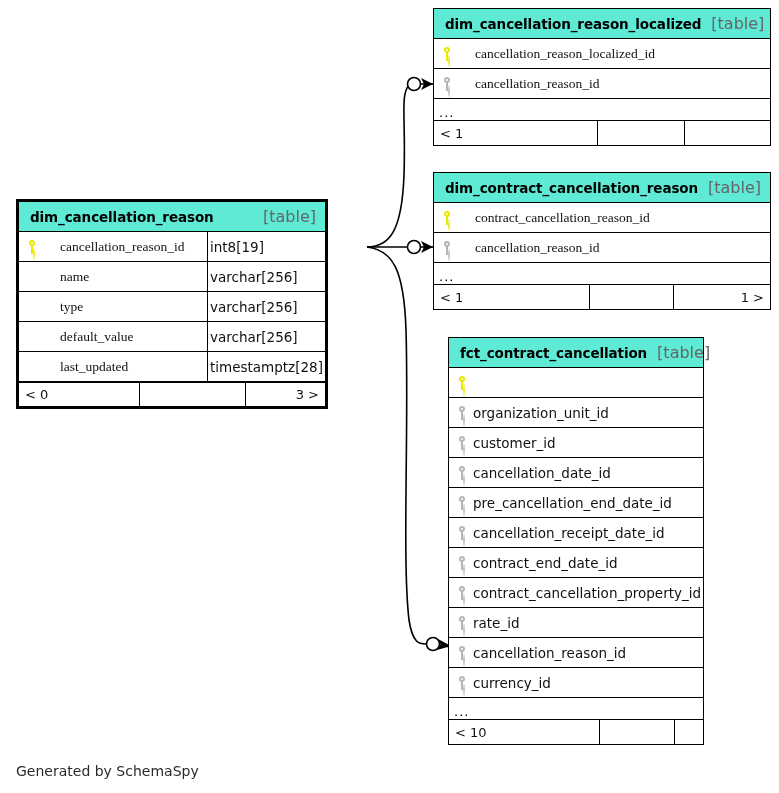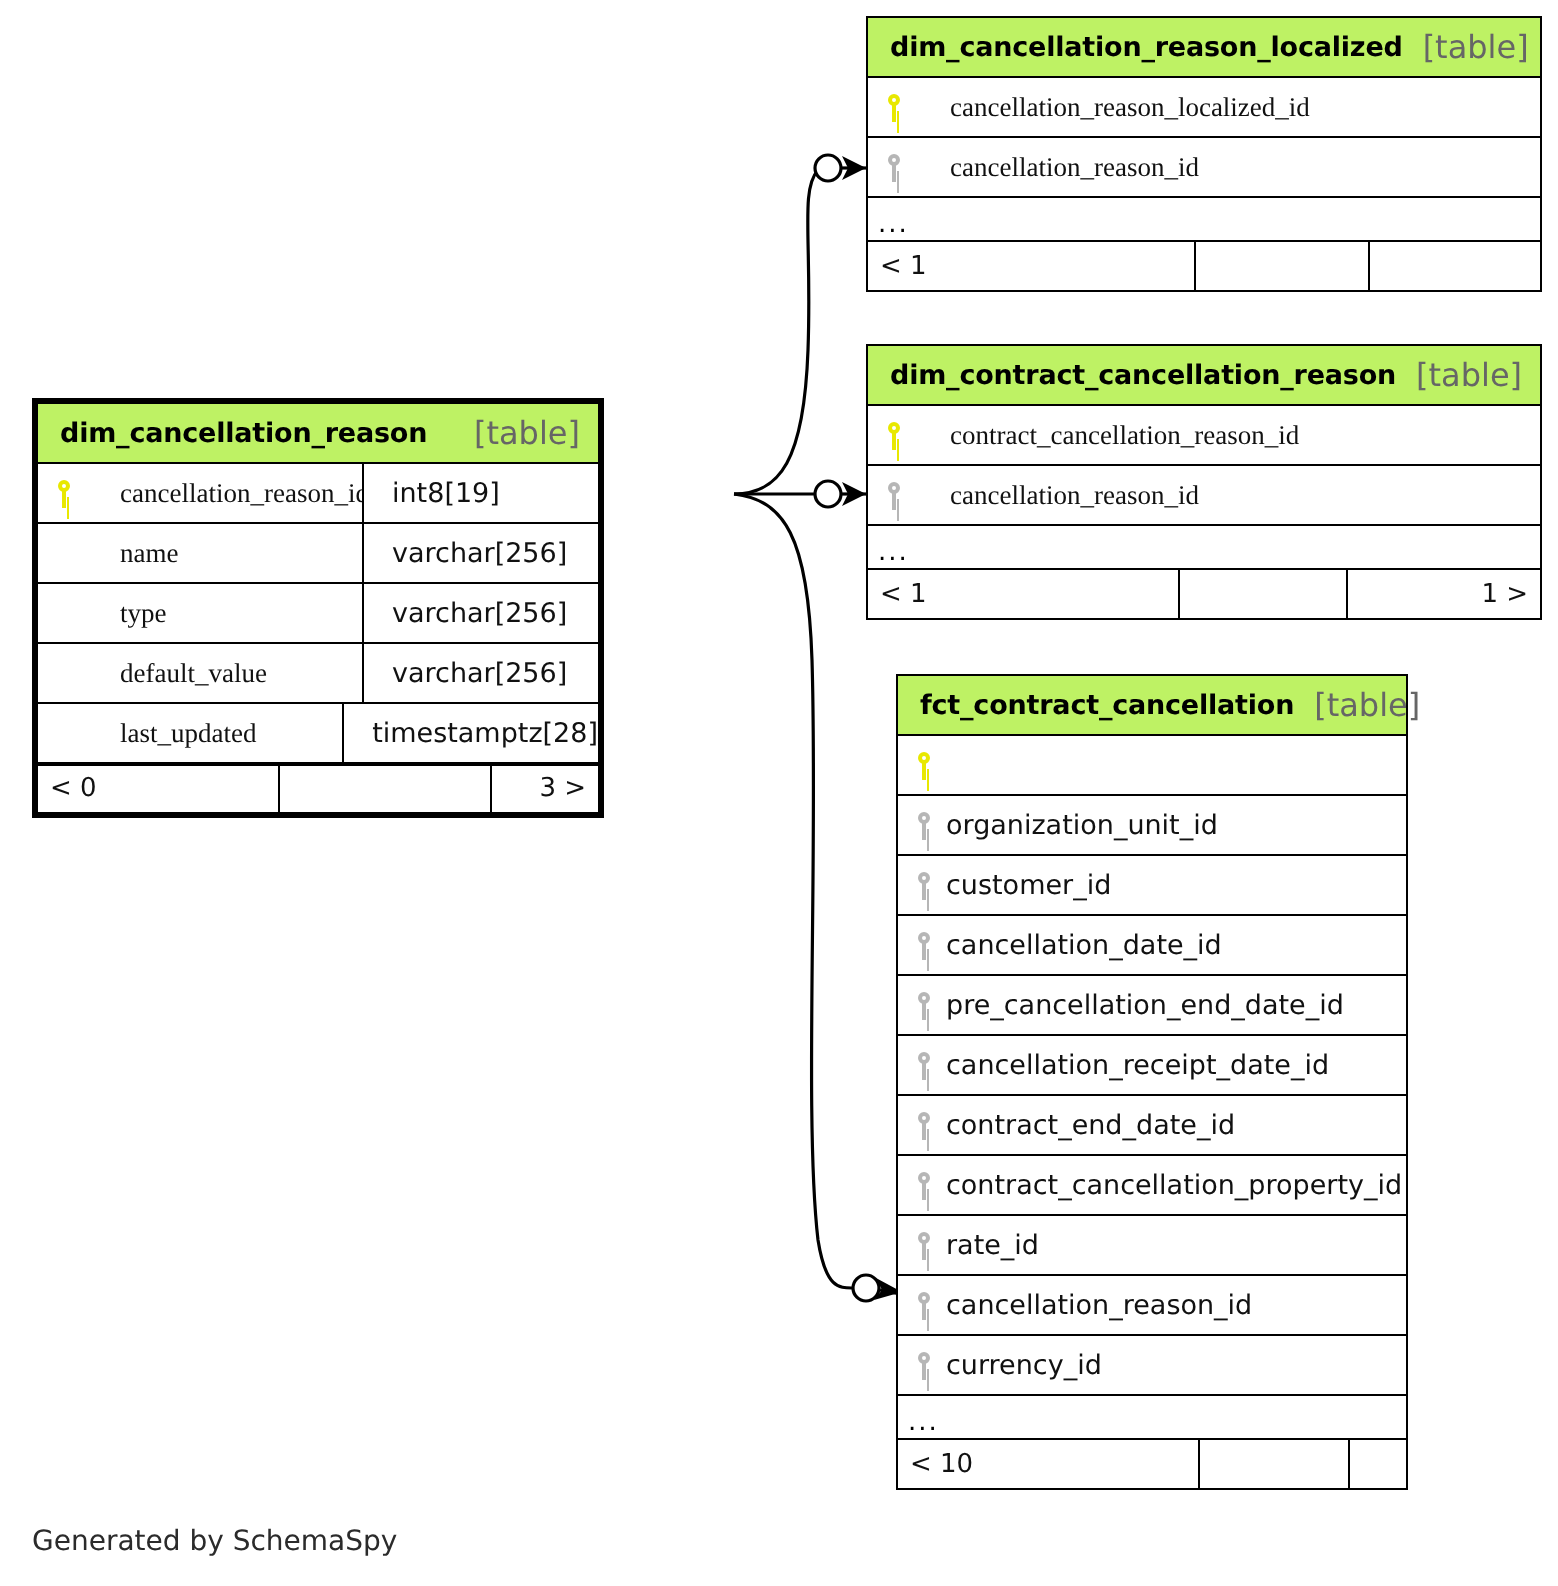--- a/index.html
+++ b/index.html
@@ -60,21 +60,21 @@
     color: #111111;
   }
   .table-box.is-focus {
     border: 3px solid #000000;
   }
 
   .tbl-header {
     display: flex;
     align-items: center;
     justify-content: space-between;
-    background: #bef264;
+    background: #5eead4;
     border-bottom: 1px solid #000000;
     height: 30px;
     padding: 0 9px 0 11px;
     box-sizing: border-box;
   }
   .tbl-title {
     font-weight: bold;
     font-size: 13.5px;
     color: #000000;
     letter-spacing: -0.1px;
@@ -104,21 +104,21 @@
     padding-left: 8px;
     box-sizing: border-box;
     white-space: nowrap;
     overflow: hidden;
   }
   .cell-type {
     display: flex;
     align-items: center;
     flex: 0 0 auto;
     border-left: 1px solid #000000;
-    padding-left: 14px;
+    padding-left: 2px;
     box-sizing: border-box;
     white-space: nowrap;
   }
 
   .col-label { padding-left: 4px; }
   .col-label.indent { padding-left: 21px; font-family: Liberation Serif, serif; }
 
   
   .key-icon {
     flex: 0 0 auto;
@@ -276,21 +276,21 @@
 
     <div class="tbl-ellipsis">...</div>
 
     <div class="tbl-footer">
       <div class="foot-cell foot-left" style="flex:0 0 155px;">&lt; 1</div>
       <div class="foot-cell" style="flex:0 0 84px;"></div>
       <div class="foot-cell foot-right" style="flex:1 1 auto;">1 &gt;</div>
     </div>
   </div>
 
-  <div class="table-box is-focus" id="tbl-main" style="left:16px; top:199px; width:286px;text-align:right;">
+  <div class="table-box is-focus" id="tbl-main" style="left:16px; top:199px; width:312px;text-align:right;">
     <div class="tbl-header">
       <span class="tbl-title">dim_cancellation_reason</span>
       <span class="tbl-kind">[table]</span>
     </div>
 
     <div class="tbl-row">
       <div class="cell-name">
         <span class="key-icon pk"></span>
         <span class="col-label indent">cancellation_reason_id</span>
       </div>

